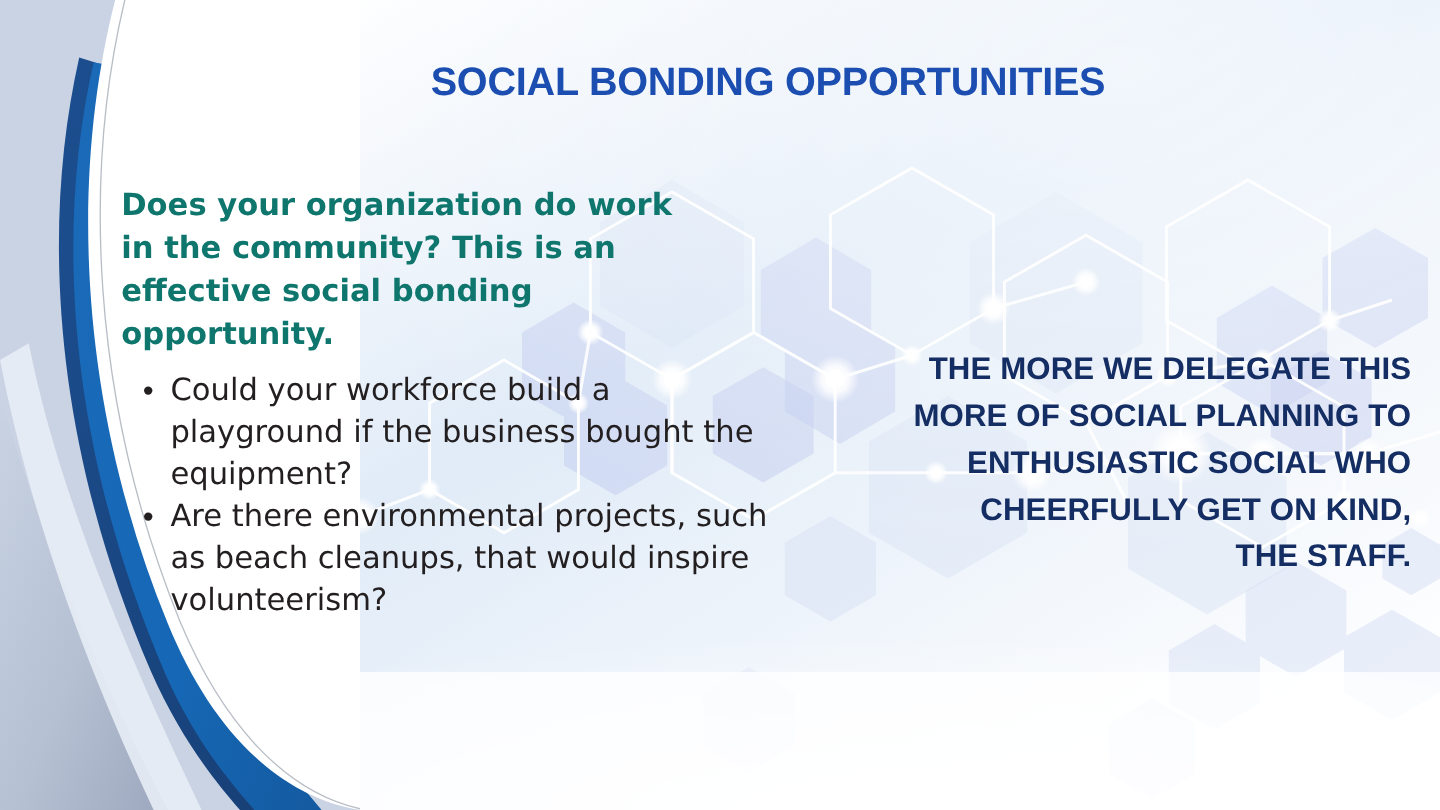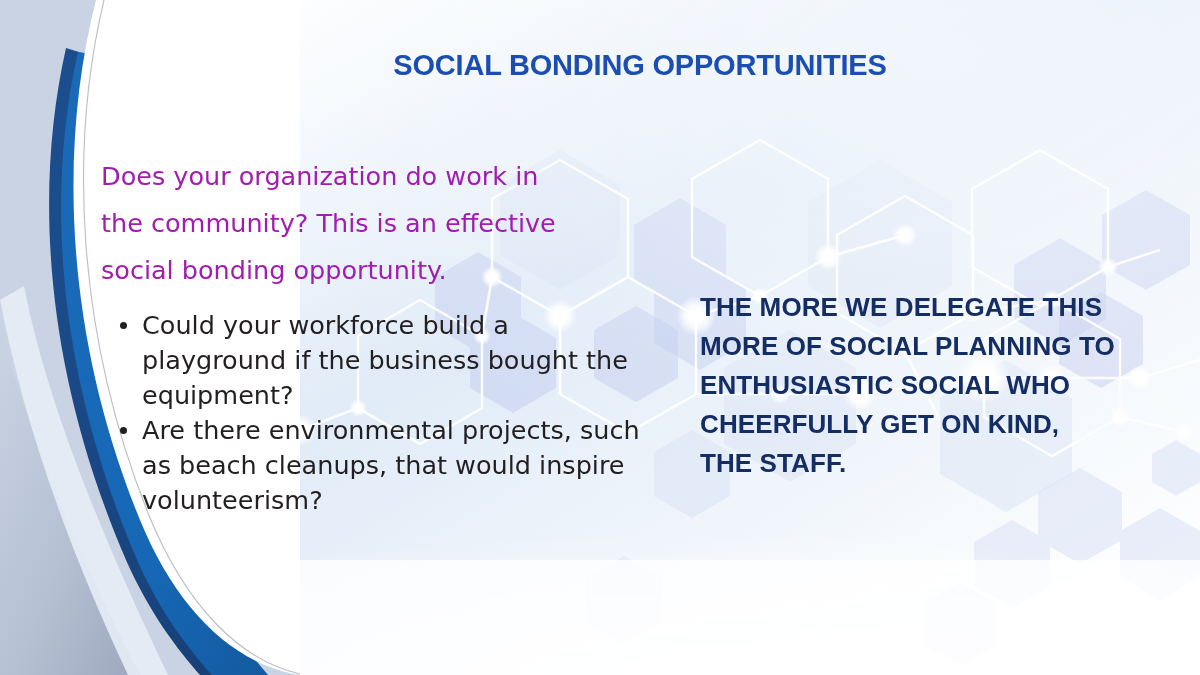--- a/index.html
+++ b/index.html
@@ -42,38 +42,38 @@
     left:0; top:0;
     width:1200px; height:675px;
     z-index:5;
   }
 
   .slide-title {
     position:absolute;
     left:180px; top:50px;
     width:920px;
     text-align:center;
-    font-size:29px;
+    font-size:33px;
     font-weight:bold;
     letter-spacing:-0.2px;
     color:#1b4eb0;
     font-family:"Liberation Sans", sans-serif;
     line-height:1.1;
     white-space:nowrap;
   }
 
   .intro-para {
     position:absolute;
     left:101px; top:153px;
     width:475px;
     font-size:25.5px;
-    line-height:47px;
-    color:#a21caf;
+    line-height:36px;
+    color:#0f766e;
     font-family:"DejaVu Sans", sans-serif;
-    font-weight:400;
+    font-weight:700;
   }
 
   .bullet-list {
     position:absolute;
     left:101px; top:308px;
     width:560px;
     list-style:none;
   }
   .bullet-list li {
     position:relative;
@@ -89,21 +89,21 @@
     left:19px; top:14px;
     width:7px; height:7px;
     border-radius:50%;
     background:#231f20;
   }
 
   .quote-block {
     position:absolute;
     left:700px; top:288px;
     width:476px;
-    text-align:left;
+    text-align:right;
     font-size:26px;
     font-weight:bold;
     line-height:39px;
     letter-spacing:0.1px;
     color:#142d63;
     font-family:"Liberation Sans", sans-serif;
   }
   .quote-block .qline { display:block; white-space:nowrap; }
 </style>
 </head>

